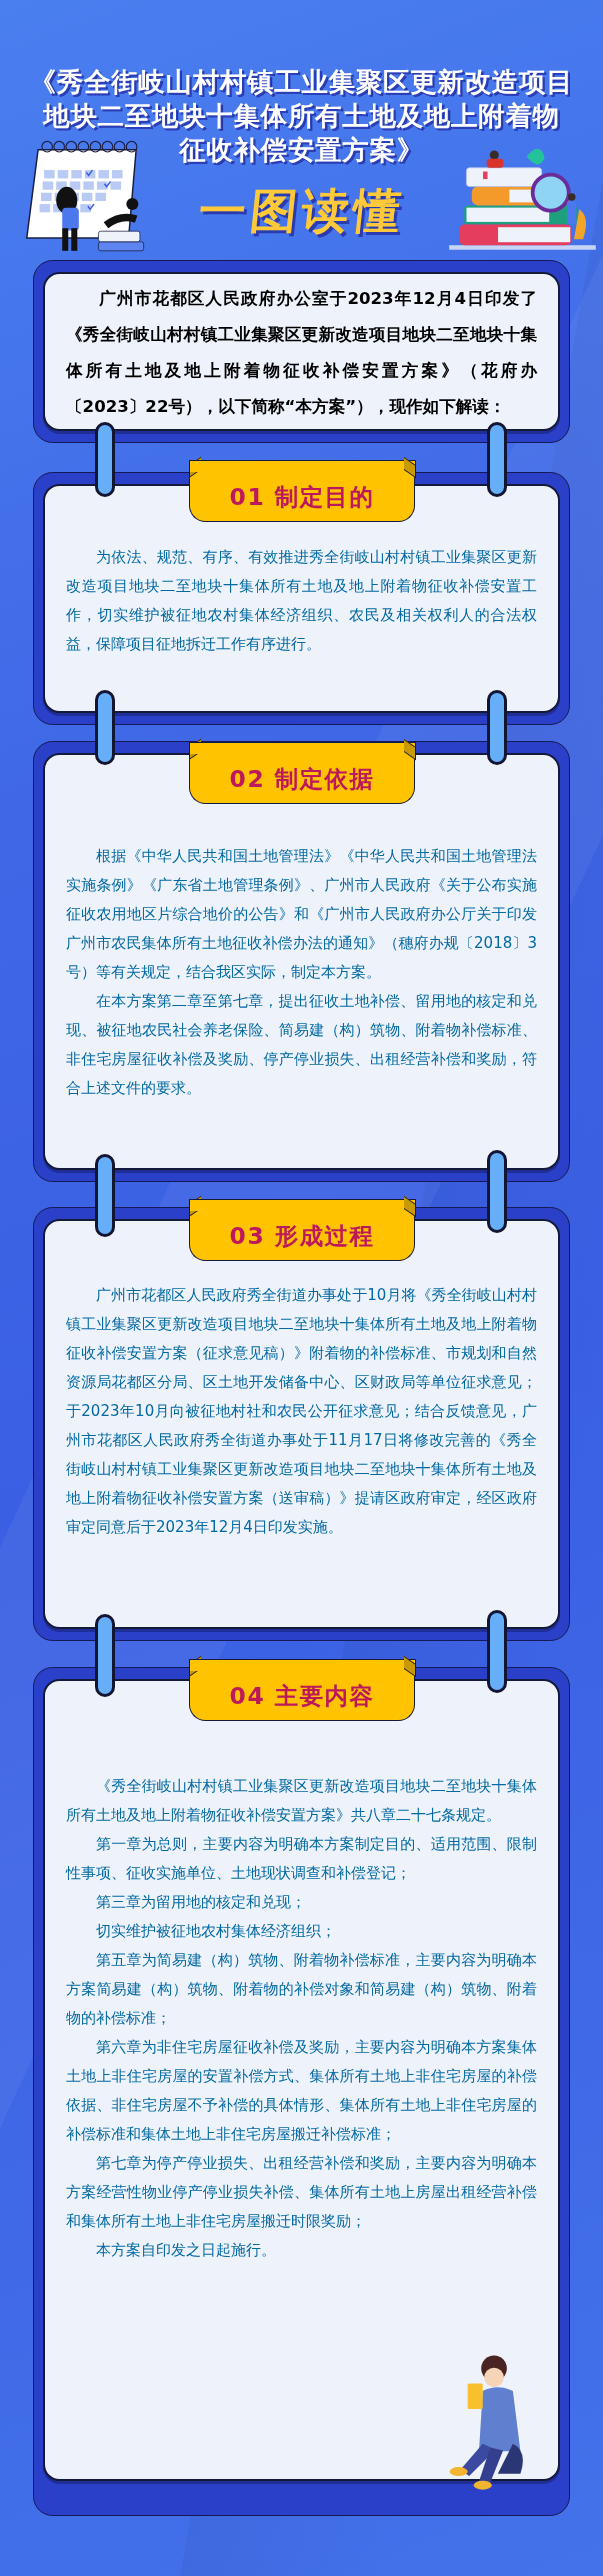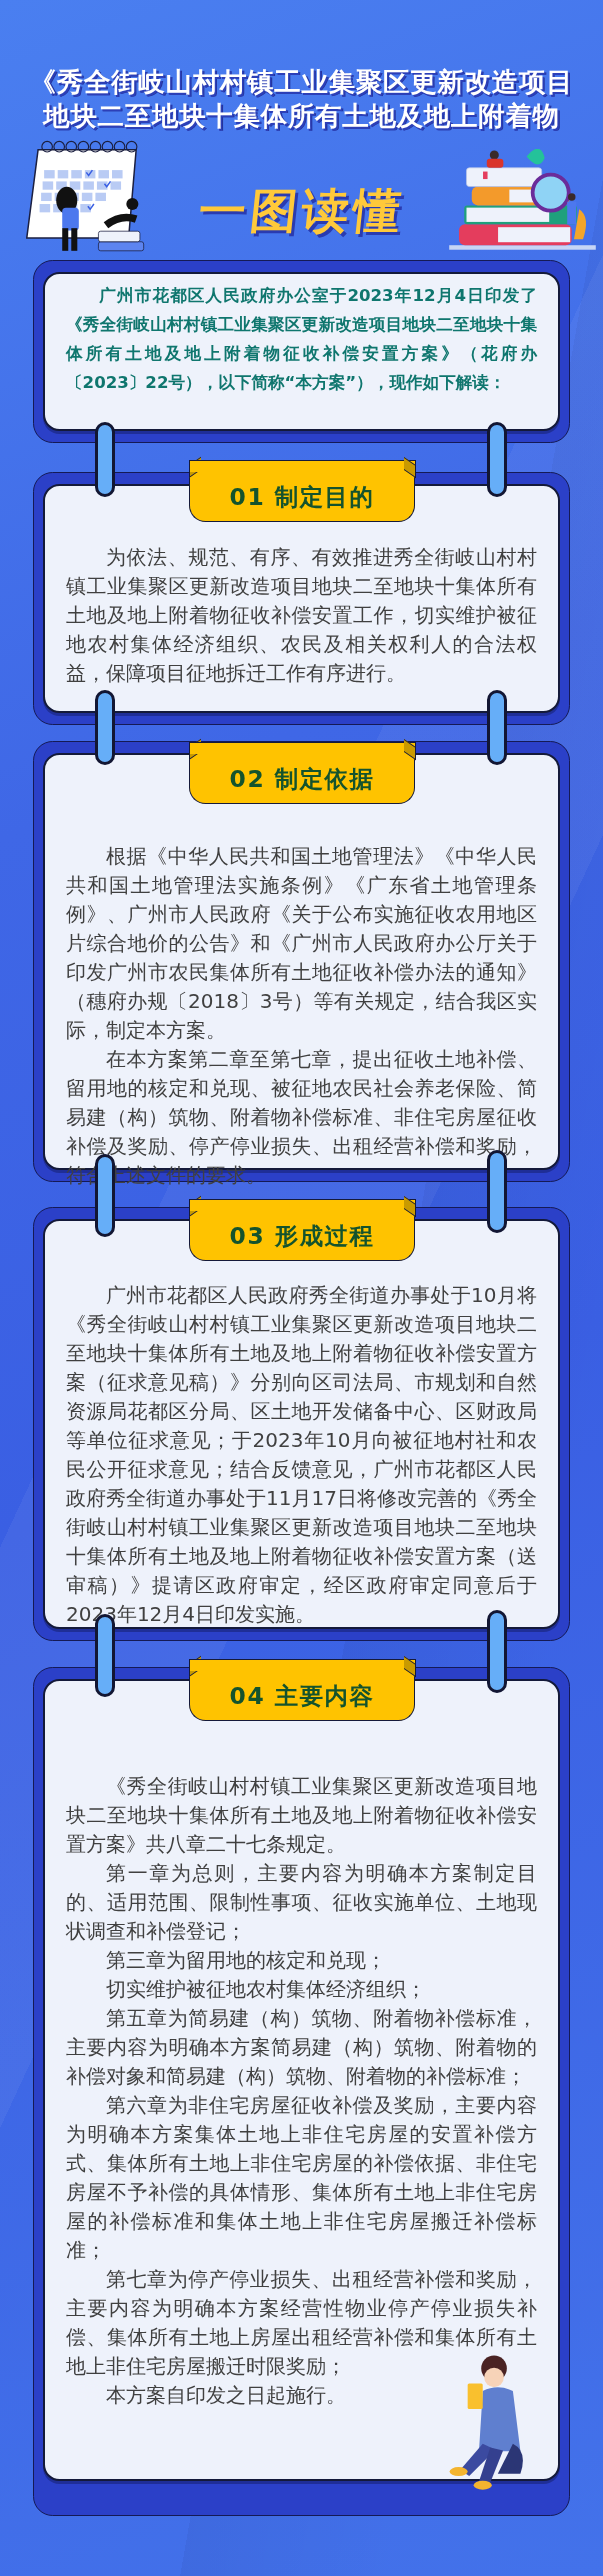--- a/index.html
+++ b/index.html
@@ -45,36 +45,36 @@
   }
   .card-inner {
     position: absolute; left: 9px; right: 9px;
     background: #eef2fb;
     border: 2.3px solid #141a3a;
     border-radius: 16.6px;
     box-shadow: 0 3px 0 rgba(10,15,60,0.35);
   }
   .card-text {
     position: absolute; left: 21px; right: 21px;
-    color: #404040; font-size: 20px; line-height: 29px;
+    color: #0369a1; font-size: 15px; line-height: 29px;
     text-align: justify;
     font-family: "DejaVu Sans", sans-serif;
   }
   .card-text p { text-indent: 2em; }
   .intro-text {
-    color: #0f766e; font-weight: bold; font-size: 16.6px; line-height: 29px;
+    color: #000000; font-weight: bold; font-size: 16.6px; line-height: 36px;
   }
   .tab {
     position: absolute; left: 189px; width: 226px; height: 50px;
     background: #ffc300;
     border: 1.5px solid #151a3a;
     border-top: none;
     border-radius: 0 0 16.6px 16.6px;
     text-align: center;
-    color: #14532d; font-weight: bold; font-size: 23.4px; line-height: 50px;
+    color: #be185d; font-weight: bold; font-size: 23.4px; line-height: 50px;
     letter-spacing: 1.5px;
     font-family: "DejaVu Sans", sans-serif;
     z-index: 3;
   }
   .tab::before, .tab::after {
     content: ""; position: absolute; top: -10.6px; width: 10.6px; height: 10.6px;
     background: #c99a00; border: 1.5px solid #151a3a;
   }
   .tab::before { left: -1.5px; transform: skewY(-35deg); border-right: none;}
   .tab::after { right: -1.5px; transform: skewY(35deg); border-left: none;}
@@ -91,20 +91,21 @@
   }
 </style>
 </head>
 <body>
 
 <div class="bg-streak"></div>
 
 <h1 class="title">
   <span>《秀全街岐山村村镇工业集聚区更新改造项目</span>
   <span>地块二至地块十集体所有土地及地上附着物</span>
+  <span>征收补偿安置方案》</span>
 </h1>
 
 <svg class="illus" style="left:22.6px;top:136px;" width="132" height="121" viewBox="0 0 175 160">
   <polygon points="20,18 150,18 140,135 5,135" fill="#ffffff" stroke="#1b1f40" stroke-width="2"></polygon>
   <g fill="none" stroke="#1b1f40" stroke-width="1.5">
     <circle cx="32" cy="14" r="7"></circle>
       <circle cx="48" cy="14" r="7"></circle>
       <circle cx="64" cy="14" r="7"></circle>
       <circle cx="80" cy="14" r="7"></circle>
     <circle cx="96" cy="14" r="7"></circle>
@@ -196,21 +197,21 @@
     </div>
   </div>
 </div>
 <div class="tab" style="top:754px;"><div class="tab-top"></div><span>02  制定依据</span></div>
 <div class="ring" style="left:95px;top:1154px;height:83px;"></div>
 <div class="ring" style="left:487px;top:1150px;height:83px;"></div>
 
 <div class="card-outer" style="top:1207px;height:434px;">
   <div class="card-inner" style="top:10.6px;bottom:10.6px;">
     <div class="card-text" style="top:60px;">
-      <p>广州市花都区人民政府秀全街道办事处于10月将《秀全街岐山村村镇工业集聚区更新改造项目地块二至地块十集体所有土地及地上附着物征收补偿安置方案（征求意见稿）》分别向区司法局、市规划和自然资源局花都区分局、区土地开发储备中心、区财政局等单位征求意见；于2023年10月向被征地村社和农民公开征求意见；结合反馈意见，广州市花都区人民政府秀全街道办事处于11月17日将修改完善的《秀全街岐山村村镇工业集聚区更新改造项目地块二至地块十集体所有土地及地上附着物征收补偿安置方案（送审稿）》提请区政府审定，经区政府审定同意后于2023年12月4日印发实施。</p>
+      <p>广州市花都区人民政府秀全街道办事处于10月将《秀全街岐山村村镇工业集聚区更新改造项目地块二至地块十集体所有土地及地上附着物征收补偿安置方案（征求意见稿）》附着物的补偿标准、市规划和自然资源局花都区分局、区土地开发储备中心、区财政局等单位征求意见；于2023年10月向被征地村社和农民公开征求意见；结合反馈意见，广州市花都区人民政府秀全街道办事处于11月17日将修改完善的《秀全街岐山村村镇工业集聚区更新改造项目地块二至地块十集体所有土地及地上附着物征收补偿安置方案（送审稿）》提请区政府审定，经区政府审定同意后于2023年12月4日印发实施。</p>
     </div>
   </div>
 </div>
 <div class="tab" style="top:1211px;"><div class="tab-top"></div><span>03  形成过程</span></div>
 <div class="ring" style="left:95px;top:1614px;height:83px;"></div>
 <div class="ring" style="left:487px;top:1610px;height:83px;"></div>
 
 <div class="card-outer" style="top:1667px;height:849px;">
   <div class="card-inner" style="top:10.6px;bottom:34px;">
     <div class="card-text" style="top:91px;">

